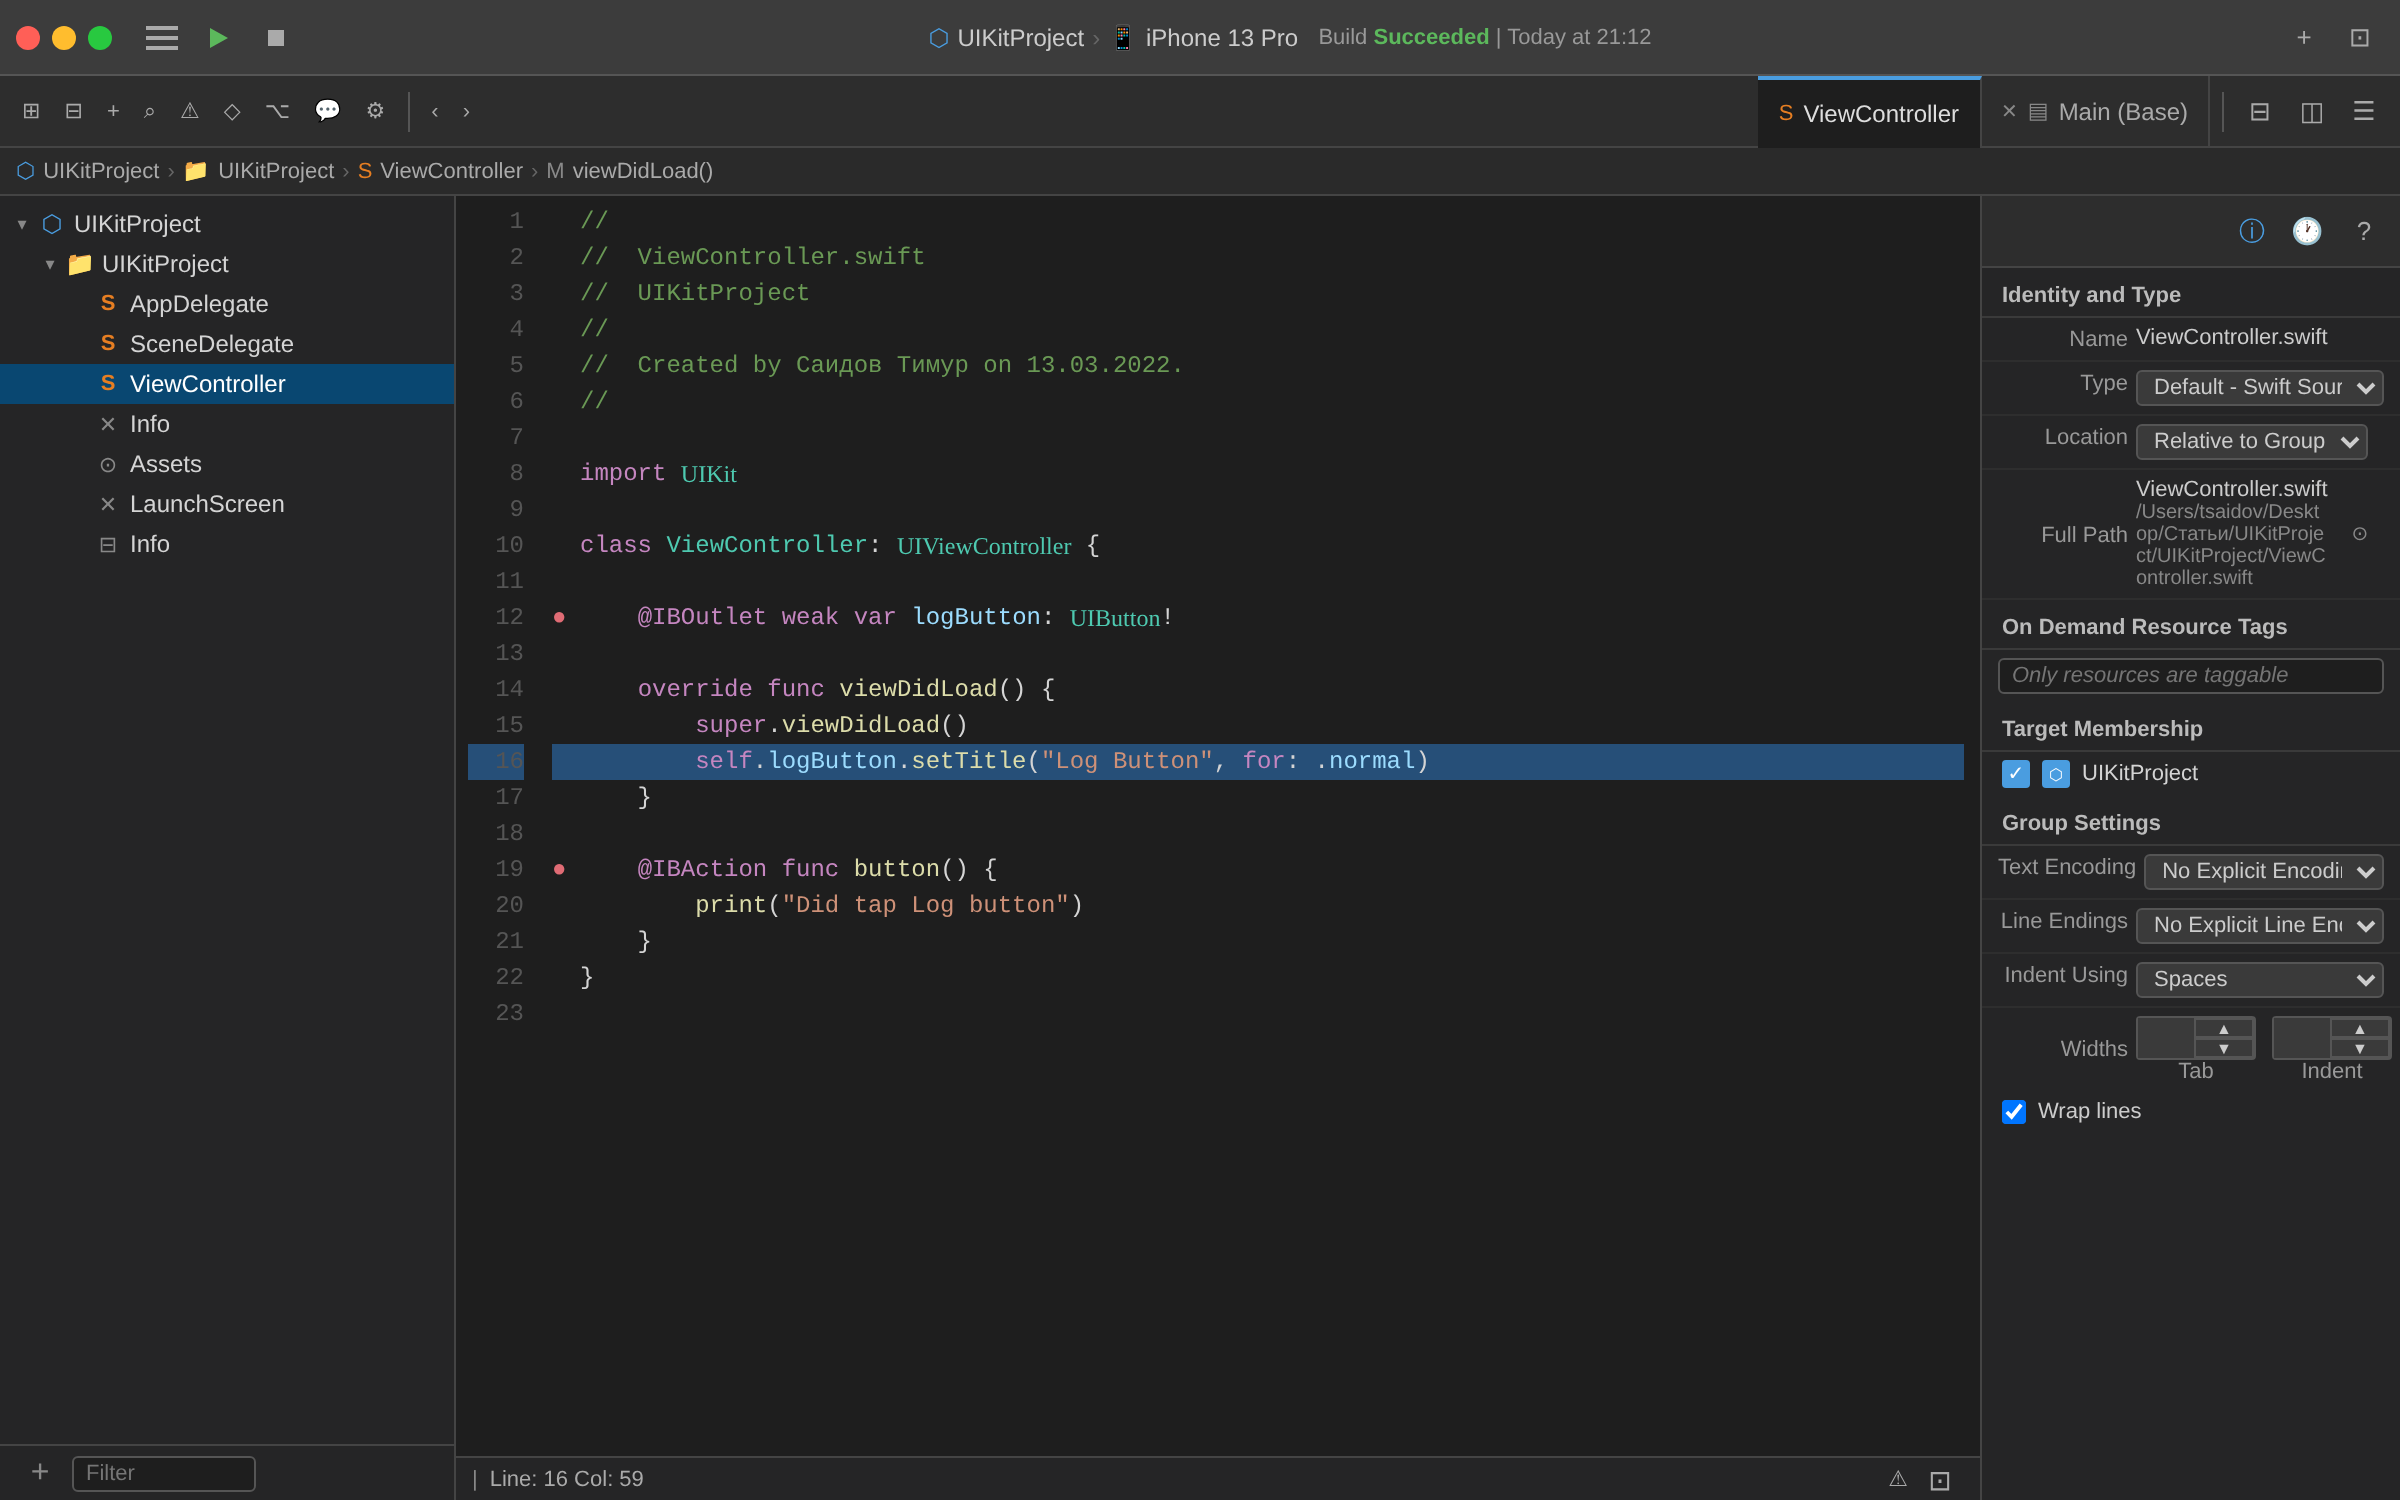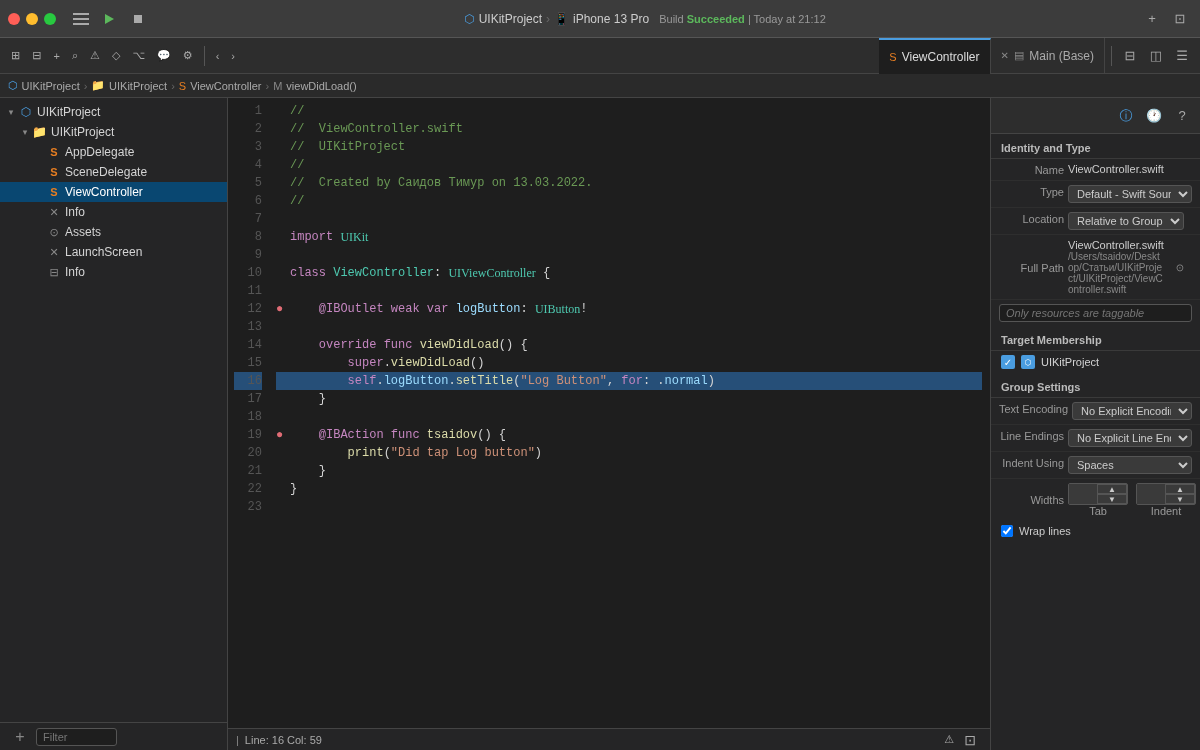--- a/index.html
+++ b/index.html
@@ -39,21 +39,21 @@
     
     .sidebar { width: 228px; background: #252526; border-right: 1px solid #444; display: flex; flex-direction: column; flex-shrink: 0; }
     .sidebar-content { flex: 1; overflow-y: auto; padding: 4px 0; }
     .tree-item { display: flex; align-items: center; padding: 2px 0; padding-right: 4px; cursor: pointer; font-size: 12px; white-space: nowrap; }
     .tree-item.selected { background: #094771; color: #fff; }
     .tree-item .indent { display: inline-block; }
     .tree-item .toggle { width: 14px; text-align: center; font-size: 9px; color: #888; }
     .tree-item .item-icon { width: 16px; height: 16px; display: inline-flex; align-items: center; justify-content: center; font-size: 12px; margin-right: 3px; }
     .tree-item .item-label { font-size: 12px; }
     .sidebar-footer { height: 28px; background: #252526; border-top: 1px solid #444; display: flex; align-items: center; padding: 0 8px; gap: 4px; }
-    .filter-input { background: #1e1e1e; border: 1px solid #555; color: #ccc; padding: 2px 6px; font-size: 11px; border-radius: 3px; width: 81px; }
+    .filter-input { background: #1e1e1e; border: 1px solid #555; color: #ccc; padding: 2px 6px; font-size: 11px; border-radius: 3px; width: 92px; }
 
     
     .code-editor { flex: 1; background: #1e1e1e; overflow: hidden; display: flex; flex-direction: column; }
     .code-area { flex: 1; overflow-y: auto; display: flex; padding: 0; font-family: 'Menlo', 'Monaco', 'Courier New', monospace; font-size: 12px; line-height: 18px; }
     .line-numbers { width: 40px; padding: 4px 6px; text-align: right; color: #555; background: #1e1e1e; user-select: none; flex-shrink: 0; }
     .line-numbers .ln { display: block; height: 18px; }
     .code-lines { flex: 1; padding: 4px 8px; overflow-x: auto; }
     .code-line { display: flex; align-items: center; height: 18px; white-space: pre; }
     .code-line .bp-dot { width: 14px; display: inline-block; }
     .code-line .bp-dot.has-bp { color: #e06c75; }
@@ -314,21 +314,21 @@
         <div class="code-line"><span class="bp-dot"></span><span class="kw-plain">    </span><span class="kw-keyword">override</span><span class="kw-plain"> </span><span class="kw-keyword">func</span><span class="kw-plain"> </span><span class="kw-func">viewDidLoad</span><span class="kw-plain">() {</span></div>
 
         <div class="code-line"><span class="bp-dot"></span><span class="kw-plain">        </span><span class="kw-keyword">super</span><span class="kw-plain">.</span><span class="kw-func">viewDidLoad</span><span class="kw-plain">()</span></div>
 
         <div class="code-line" style="background:#264f78;"><span class="bp-dot"></span><span class="kw-plain">        </span><span class="kw-keyword">self</span><span class="kw-plain">.</span><span class="kw-iboutlet">logButton</span><span class="kw-plain">.</span><span class="kw-func">setTitle</span><span class="kw-plain">(</span><span class="kw-string">"Log Button"</span><span class="kw-plain">, </span><span class="kw-keyword">for</span><span class="kw-plain">: .</span><span class="kw-iboutlet">normal</span><span class="kw-plain">)</span></div>
 
         <div class="code-line"><span class="bp-dot"></span><span class="kw-plain">    }</span></div>
 
         <div class="code-line"><span class="bp-dot"></span></div>
 
-        <div class="code-line"><span class="bp-dot has-bp">●</span><span class="kw-plain">    </span><span class="kw-attr">@IBAction</span><span class="kw-plain"> </span><span class="kw-keyword">func</span><span class="kw-plain"> </span><span class="kw-func">tsaidov</span><span class="kw-plain">() {</span></div>
+        <div class="code-line"><span class="bp-dot has-bp">●</span><span class="kw-plain">    </span><span class="kw-attr">@IBAction</span><span class="kw-plain"> </span><span class="kw-keyword">func</span><span class="kw-plain"> </span><span class="kw-func">button</span><span class="kw-plain">() {</span></div>
 
         <div class="code-line"><span class="bp-dot"></span><span class="kw-plain">        </span><span class="kw-func">print</span><span class="kw-plain">(</span><span class="kw-string">"Did tap Log button"</span><span class="kw-plain">)</span></div>
 
         <div class="code-line"><span class="bp-dot"></span><span class="kw-plain">    }</span></div>
 
         <div class="code-line"><span class="bp-dot"></span><span class="kw-plain">}</span></div>
 
         <div class="code-line"><span class="bp-dot"></span></div>
       </div>
     </div>
@@ -376,20 +376,21 @@
       <div style="display:flex;align-items:center;gap:4px;width:100%;">
         <span class="prop-label">Full Path</span>
         <div style="flex:1;">
           <div style="color:#ccc;font-size:11px;">ViewController.swift</div>
           <div style="color:#888;font-size:10px;word-break:break-all;">/Users/tsaidov/Desktop/Статьи/UIKitProject/UIKitProject/ViewController.swift</div>
         </div>
         <button class="icon-btn" style="font-size:10px;color:#888;">⊙</button>
       </div>
     </div>
 
+    <div class="section-header">On Demand Resource Tags</div>
     <div style="padding:4px 8px;">
       <input type="text" class="tag-input" placeholder="Only resources are taggable" style="">
     </div>
 
     <div class="section-header">Target Membership</div>
     <div class="target-item">
       <div class="target-checkbox">✓</div>
       <div style="width:14px;height:14px;background:#4a9de0;border-radius:2px;display:flex;align-items:center;justify-content:center;">
         <span style="color:white;font-size:8px;">⬡</span>
       </div>

